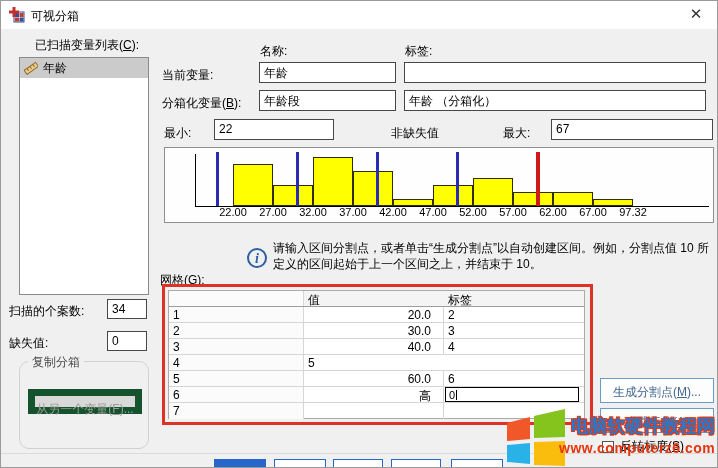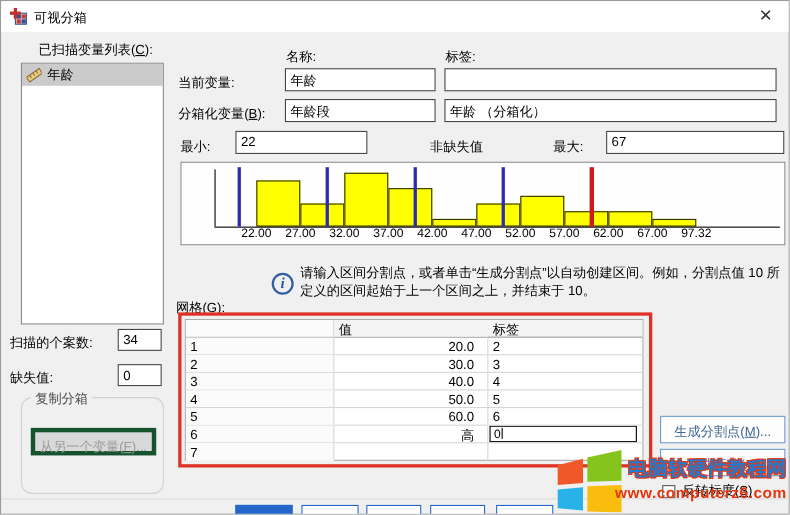--- a/index.html
+++ b/index.html
@@ -8,21 +8,21 @@
   .titlebar{position:absolute;left:0;top:0;width:100%;height:28px;background:#FFFFFF;}
   .title-icon{position:absolute;left:8px;top:6px;width:16px;height:16px;}
   .title-text{position:absolute;left:30px;top:7px;font-size:12px;color:#000;}
   .close-x{position:absolute;right:10px;top:4px;font-size:15px;color:#333;width:22px;height:20px;text-align:center;cursor:pointer;}
   .lbl{position:absolute;font-size:12px;color:#000;white-space:nowrap;}
   .field{position:absolute;background:#fff;border:1px solid #474747;font-size:12px;color:#000;padding:2px 0 0 4px;white-space:nowrap;overflow:hidden;}
   .listbox{position:absolute;left:18px;top:56px;width:130px;height:238px;background:#fff;border:1px solid #8A8A8A;}
   .listitem{display:flex;align-items:center;height:20px;background:#CBCBCB;padding-left:4px;font-size:12px;gap:5px;}
   .groupbox{position:absolute;border:1px solid #D2D2D2;}
   .groupbox .legend{position:absolute;top:-8px;left:8px;background:#F0F0F0;padding:0 4px;font-size:12px;color:#4A4A4A;white-space:nowrap;}
-  .dbtn{position:absolute;background:#D9D9D9;border:4px solid #14532d;color:#9B9B9B;font-size:12px;text-align:center;padding-top:5px;white-space:nowrap;}
+  .dbtn{position:absolute;background:#D9D9D9;border:7px solid #14532d;color:#9B9B9B;font-size:12px;text-align:center;padding-top:5px;white-space:nowrap;}
   .bluebtn{position:absolute;background:#FDFDFD;border:1px solid #6D9BC9;color:#3F658F;font-size:12px;text-align:center;padding-top:5px;white-space:nowrap;}
   .radio-row{position:absolute;display:flex;align-items:center;gap:6px;font-size:12px;}
   .rcirc{width:13px;height:13px;border:1px solid #444;border-radius:50%;background:#fff;position:relative;flex:0 0 13px;}
   .checked .rcirc::after{content:"";position:absolute;left:3px;top:3px;width:5px;height:5px;border-radius:50%;background:#111;}
   .cbbox{width:12px;height:12px;border:1px solid #555;background:#fff;flex:0 0 12px;}
   
   .histpanel{position:absolute;left:163px;top:146px;width:550px;height:76px;background:#FEFEFE;border:1px solid #8F8F8F;}
   .histplot{position:absolute;left:4px;right:4px;top:6px;height:52px;}
   .hbar{position:absolute;bottom:0;background:#FFFF00;border:1px solid #2E2E00;}
   .cutline{position:absolute;top:-2px;bottom:0;width:3px;}
@@ -163,21 +163,20 @@
       <div class="gc gc-v">30.0</div>
       <div class="gc gc-l">3</div>
     </div>
     <div class="grow">
       <div class="gc gc-n">3</div>
       <div class="gc gc-v">40.0</div>
       <div class="gc gc-l">4</div>
     </div>
     <div class="grow">
       <div class="gc gc-n">4</div>
-      <div class="gc gc-v">50.0</div>
       <div class="gc gc-l">5</div>
     </div>
     <div class="grow">
       <div class="gc gc-n">5</div>
       <div class="gc gc-v">60.0</div>
       <div class="gc gc-l">6</div>
     </div>
     <div class="grow">
       <div class="gc gc-n">6</div>
       <div class="gc gc-v">高</div>

